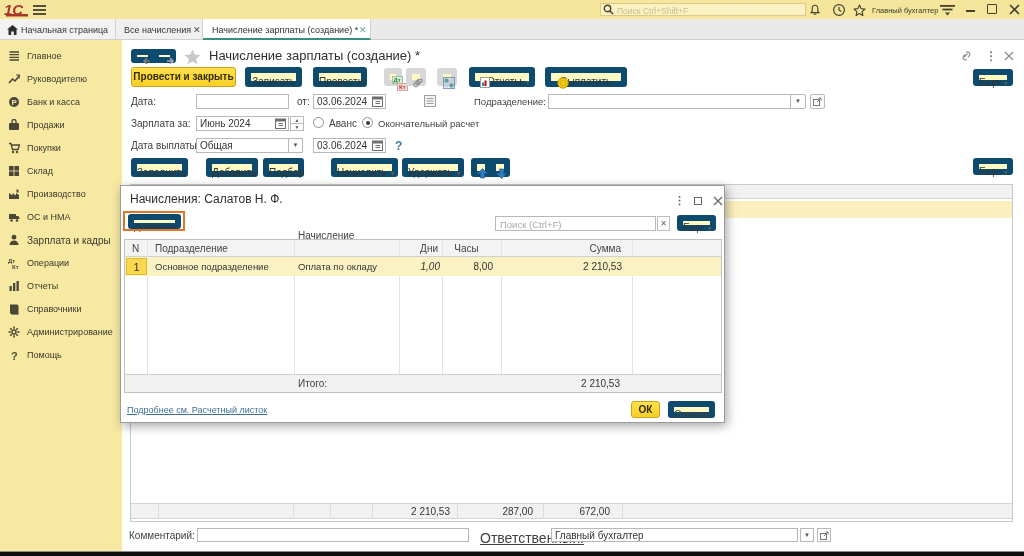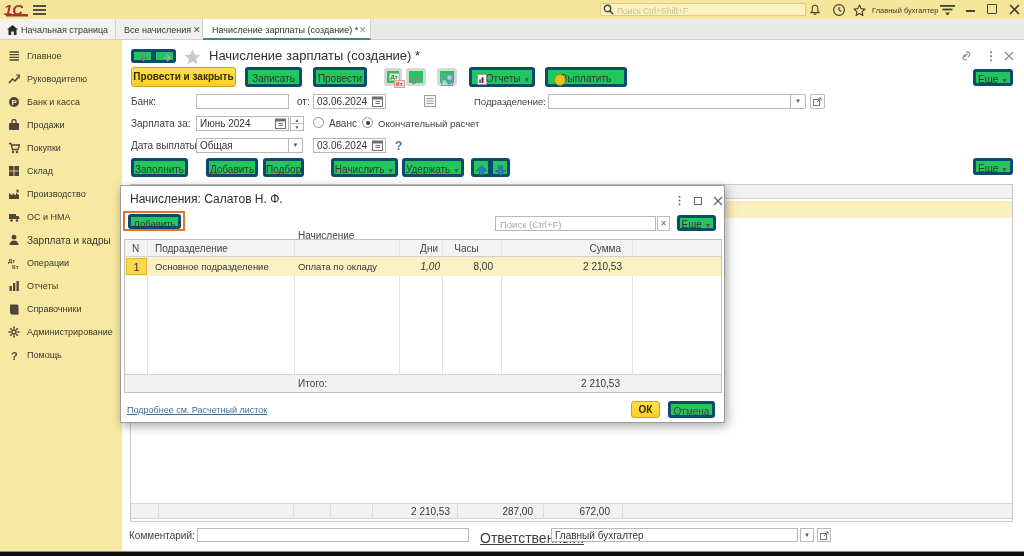--- a/index.html
+++ b/index.html
@@ -1,21 +1,21 @@
 <!DOCTYPE html>
 <html><head>
 <meta charset="utf-8">
 <style>
 * { margin:0; padding:0; box-sizing:border-box; }
 html,body { width:1024px; height:556px; overflow:hidden; }
 body { font-family:"Liberation Sans", sans-serif; }
 #app { position:relative; width:1024px; height:556px; background:#fff; overflow:hidden; }
 .abs { position:absolute; }
 .lbl { position:absolute; font-size:10px; color:#3f3f3f; white-space:nowrap; }
-.btn { position:absolute; background:#22c55e; border:3px solid #0c4a6e; border-radius:3px; font-size:10px; color:#333; text-align:center; white-space:nowrap; }
+.btn { position:absolute; background:#fef9c3; border:6px solid #0c4a6e; border-radius:3px; font-size:10px; color:#333; text-align:center; white-space:nowrap; }
 .inp { position:absolute; background:#fff; border:1px solid #b8b8b8; font-size:10px; color:#333; }
 .ybtn { background:linear-gradient(#ffe14d,#f8cf26); border:1px solid #cda21c; font-weight:bold; color:#332d00; }
 svg { display:block; }
 </style>
 </head>
 <body>
 <div id="app">
 
 <div class="abs" style="left:0;top:0;width:1024px;height:19px;background:#f6e69b;"></div>
 <div class="abs" style="left:4px;top:2px;">
@@ -215,21 +215,21 @@
 </div>
 <div class="btn" style="left:545px;top:67px;width:82px;height:20px;">
  <svg style="position:absolute;left:6px;top:4px;" width="12" height="12" viewBox="0 0 12 12">
   <circle cx="6" cy="6" r="5.2" fill="#f3c913" stroke="#c49a0a"></circle>
   <circle cx="6" cy="6" r="3" fill="none" stroke="#d8b20e"></circle>
  </svg>
  <span style="line-height:18px;">Выплатить</span>
 </div>
 <div class="btn" style="left:973px;top:69px;width:40px;height:17px;line-height:15px;">Еще <span style="font-size:7px;color:#555;">▼</span></div>
 
-<div class="lbl" style="left:131px;top:96px;">Банк:</div>
+<div class="lbl" style="left:131px;top:96px;">Дата:</div>
 <div class="inp" style="left:196px;top:94px;width:93px;height:15px;"></div>
 <div class="lbl" style="left:297px;top:96px;">от:</div>
 <div class="inp" style="left:313px;top:94px;width:73px;height:15px;padding:1px 0 0 3px;">03.06.2024</div>
 <svg class="abs" style="left:372px;top:96px;" width="11" height="11" viewBox="0 0 11 11">
  <rect x="0.5" y="1" width="10" height="9.5" fill="none" stroke="#6e6e6e"></rect>
  <rect x="0.5" y="1" width="10" height="2.5" fill="#6e6e6e"></rect>
  <line x1="3.5" y1="5.5" x2="8" y2="5.5" stroke="#6e6e6e"></line>
  <line x1="3.5" y1="7.5" x2="8" y2="7.5" stroke="#6e6e6e"></line>
 </svg>
 <svg class="abs" style="left:424px;top:95px;" width="12" height="12" viewBox="0 0 12 12">

